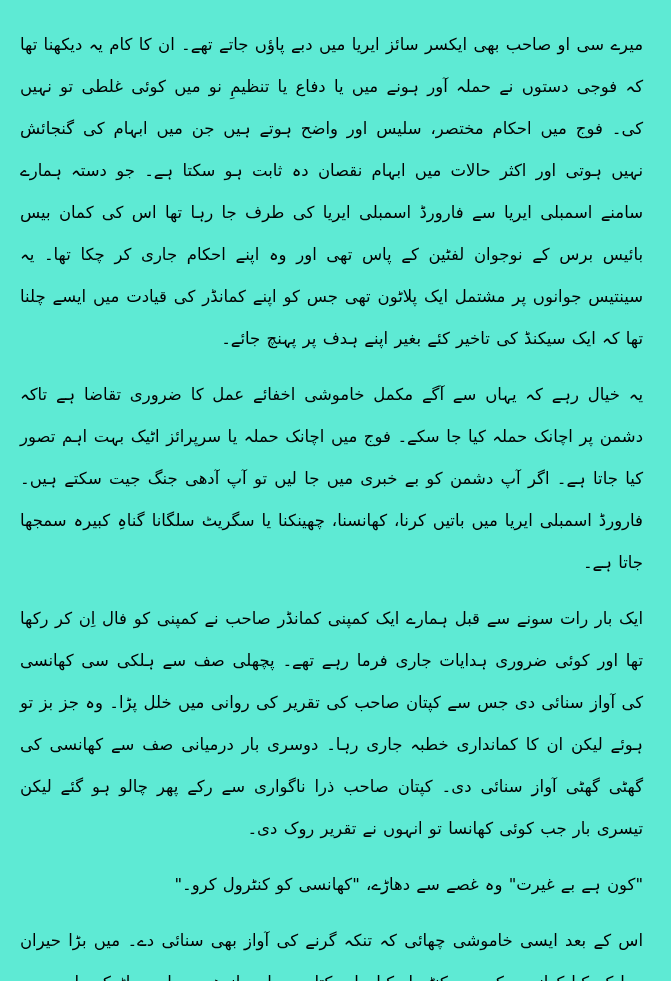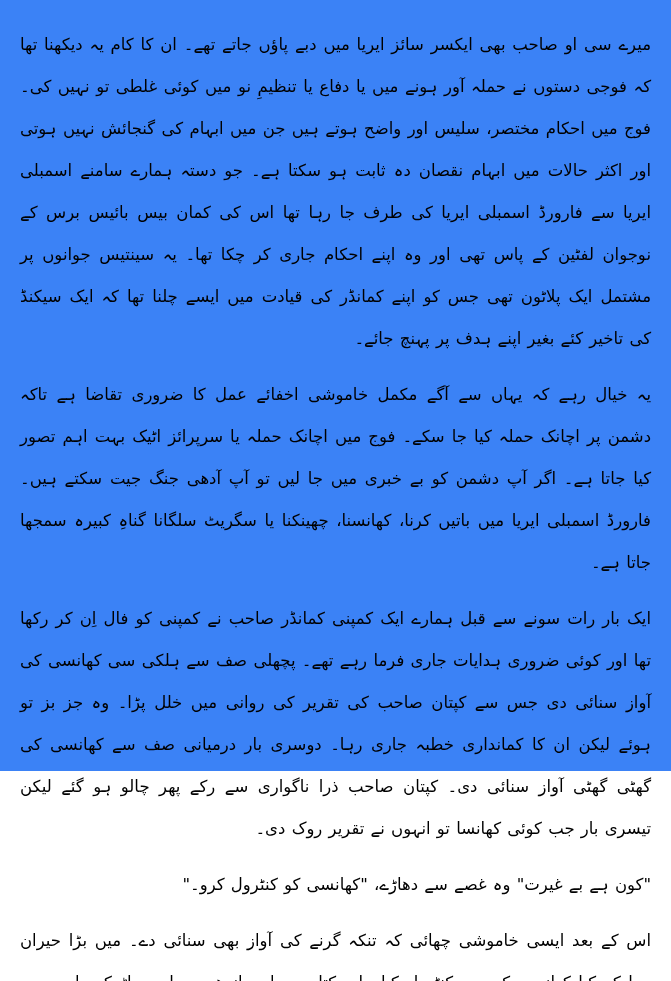--- a/index.html
+++ b/index.html
@@ -9,24 +9,24 @@
   }
   body {
     width: 671px;
     height: 981px;
     overflow: hidden;
     font-family: "DejaVu Sans", sans-serif;
   }
   .page {
     box-sizing: border-box;
     width: 671px;
-    height: 771px;
-    background: #3b82f6;
+    height: 981px;
+    background: #5eead4;
     color: #000000;
-    padding: 24px 20px 20px 20px;
+    padding: 24px 28px 20px 20px;
     direction: rtl;
   }
   .para {
     margin: 0 0 14px 0;
     font-size: 16.5px;
     line-height: 42px;
     text-align: justify;
     text-align-last: right;
     color: #000000;
     word-spacing: 1px;

